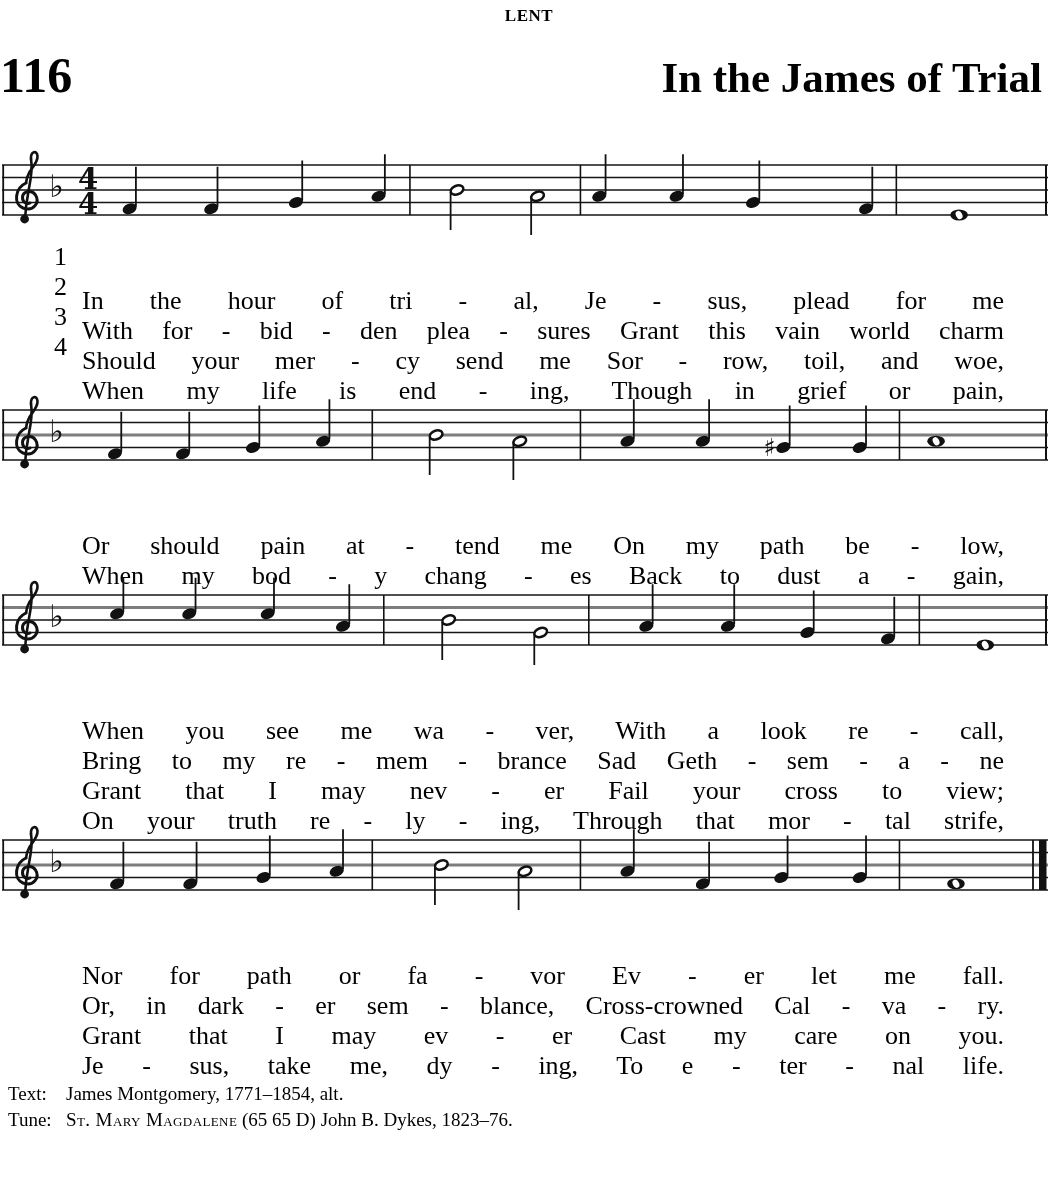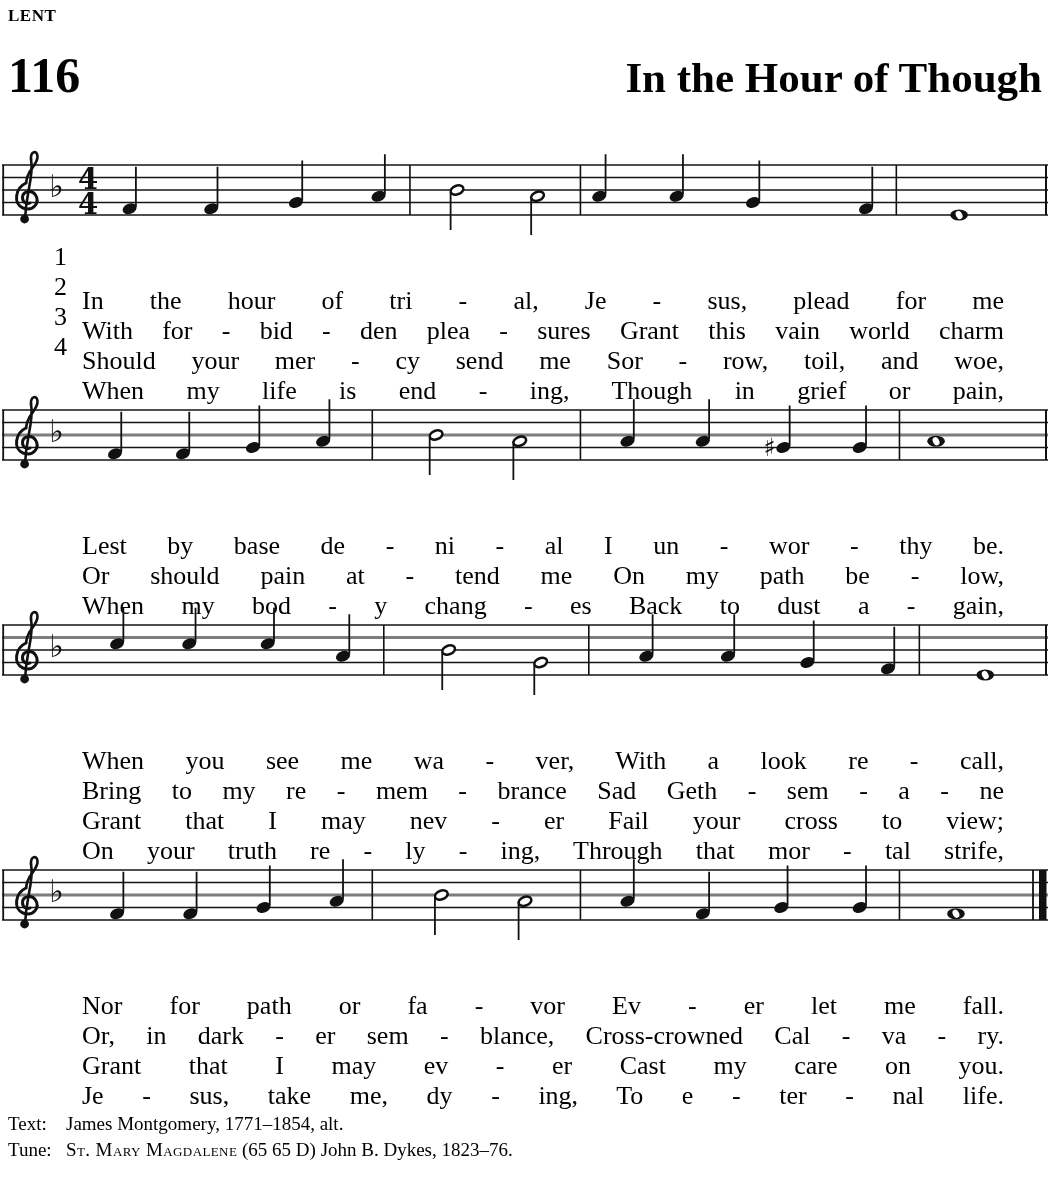--- a/index.html
+++ b/index.html
@@ -3,45 +3,46 @@
 <meta charset="utf-8">
 <style>
   html,body{margin:0;padding:0;}
   body{
     width:1050px;height:1196px;background:#ffffff;color:#000;
     font-family:"Liberation Serif",serif;overflow:hidden;
   }
   .section-header{
     margin:6px 0 0 8px;font-size:17px;font-weight:bold;letter-spacing:.5px;
     font-family:"Liberation Serif",serif;
+    text-align:center;
   }
   .title-row{
     display:flex;justify-content:space-between;align-items:baseline;
-    margin:22px 8px 0 8px;
+    margin:22px 8px 0 0;
   }
   .hymn-number{font-size:50px;font-weight:bold;line-height:54px;}
   .hymn-title{font-size:43px;font-weight:bold;line-height:54px;}
   svg.staff{display:block;margin:22px 0 0 2px;}
   svg.staff.first{margin-top:34px;}
   .lyrics-block{padding:0 46px 0 54px;margin-top:7px;}
   .lyric-line{display:flex;height:30px;font-size:26px;line-height:30px;white-space:nowrap;}
   .verse-num{width:28px;flex:none;}
   .lyric-text{flex:1;text-align:justify;text-align-last:justify;white-space:normal;margin-top:44px;}
   .credits{margin:44px 16px 0 8px;font-size:19px;line-height:26px;}
   .credit-label{display:inline-block;width:58px;}
   .smallcaps{font-variant:small-caps;letter-spacing:.4px;}
 </style>
 </head>
 <body>
 
 <div class="page">
   <div class="section-header">LENT</div>
   <div class="title-row">
     <div class="hymn-number">116</div>
-    <div class="hymn-title">In the Hour of Though</div>
+    <div class="hymn-title">In the James of Trial</div>
   </div>
 
   <div id="score">
       <svg width="1046" height="96" class="staff first">
         <line x1="0" y1="26" x2="1046" y2="26" stroke="#151515" stroke-width="1.4"></line>
         <line x1="0" y1="38.5" x2="1046" y2="38.5" stroke="#151515" stroke-width="1.4"></line>
         <line x1="0" y1="51" x2="1046" y2="51" stroke="#151515" stroke-width="1.4"></line>
         <line x1="0" y1="63.5" x2="1046" y2="63.5" stroke="#151515" stroke-width="1.4"></line>
         <line x1="0" y1="76" x2="1046" y2="76" stroke="#151515" stroke-width="1.4"></line>
         <line x1="1.2" y1="26" x2="1.2" y2="76" stroke="#111" stroke-width="1.8"></line>
@@ -183,24 +184,20 @@
           <line x1="864.0199999999999" y1="61.5" x2="864.0199999999999" y2="21.5" stroke="#111" stroke-width="1.8"></line>
         </g>
         <g>
           <ellipse cx="934.078" cy="57.25" rx="8.8" ry="5.6" fill="#111"></ellipse>
           <ellipse cx="934.078" cy="57.25" rx="3.1" ry="4.3" fill="#fff" transform="rotate(-28 934.078 57.25)"></ellipse>
         </g>
       </svg>
       <div class="lyrics-block">
         <div class="lyric-line">
           <span class="verse-num"></span>
-          <span class="lyric-text">Lest by base de - ni - al I un - wor - thy be.</span>
-        </div>
-        <div class="lyric-line">
-          <span class="verse-num"></span>
           <span class="lyric-text">Or should pain at - tend me On my path be - low,</span>
         </div>
         <div class="lyric-line">
           <span class="verse-num"></span>
           <span class="lyric-text">When my bod - y chang - es Back to dust a - gain,</span>
         </div>
       </div>
       <svg width="1046" height="96" class="staff">
         <line x1="0" y1="26" x2="1046" y2="26" stroke="#151515" stroke-width="1.4"></line>
         <line x1="0" y1="38.5" x2="1046" y2="38.5" stroke="#7d7d7d" stroke-width="3.2"></line>

